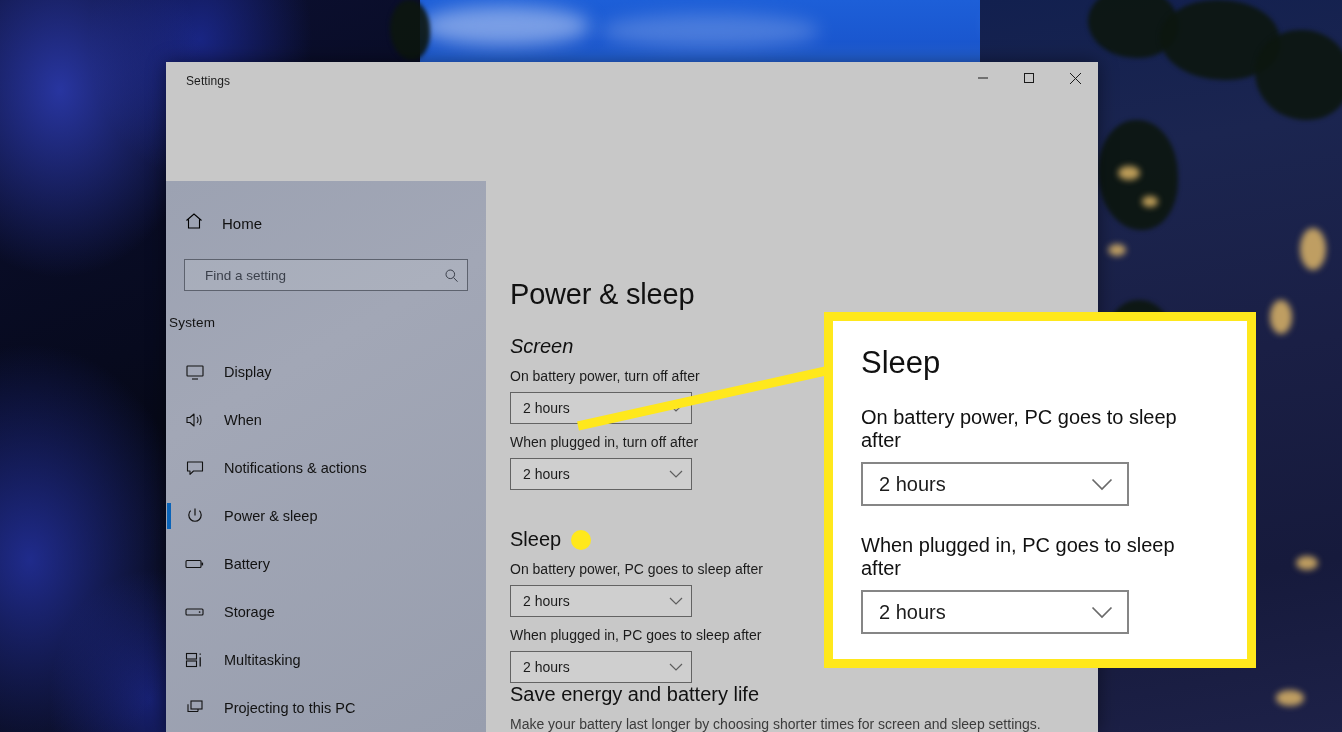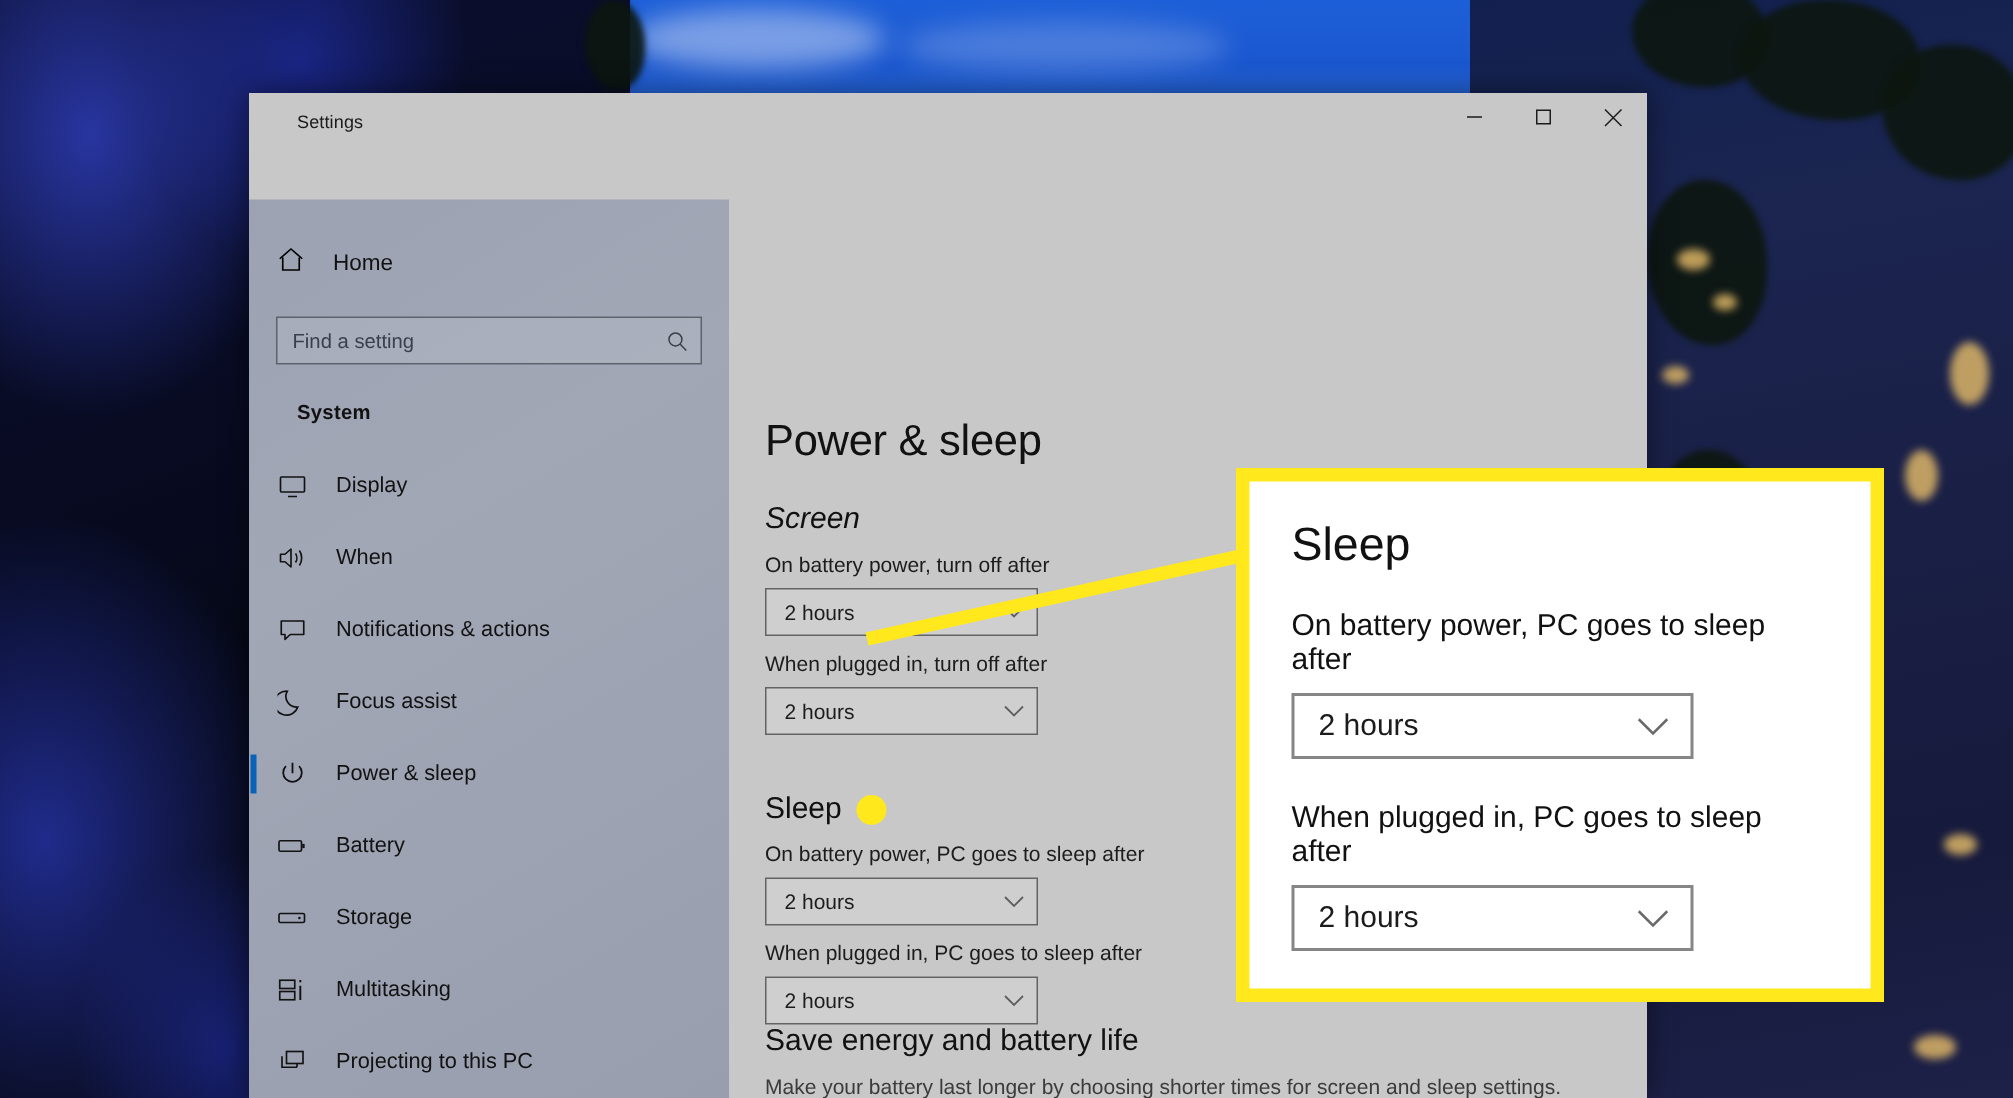--- a/index.html
+++ b/index.html
@@ -58,21 +58,21 @@
     width: 932px; height: 670px;
     background: #c8c8c8;
     box-shadow: 0 0 18px rgba(0,0,0,0.45);
     display: flex; flex-direction: column;
   }
   #titlebar {
     height: 32px; display: flex; align-items: flex-start;
     justify-content: space-between; flex: none;
   }
   #title-text {
-    font-size: 12px; color: #1b1b1b; padding: 12px 0 0 32px;
+    font-size: 12px; color: #1b1b1b; padding: 12px 0 0 20px;
     letter-spacing: .1px;
   }
   #window-controls { display: flex; }
   .win-btn {
     width: 46px; height: 32px; display: flex;
     align-items: center; justify-content: center;
     color: #1b1b1b;
   }
   .win-btn svg { display: block; }
 
@@ -86,29 +86,29 @@
   }
   #home-item {
     display: flex; align-items: center; height: 40px;
     padding-left: 18px; gap: 18px;
   }
   #home-item .nav-label { font-size: 15px; color: #111; }
   #search-box {
     margin: 16px 18px 0 18px; height: 32px;
     background: rgba(255,255,255,0.10);
     border: 1px solid #5d626e;
-    display: flex; align-items: center; padding: 0 8px 0 10px;
+    display: flex; align-items: center; padding: 0 8px 0 20px;
   }
   #search-input-text {
     flex: 1; font-size: 13.5px; color: #3a3f4a;
   }
   #search-icon { color: #3a3f4a; display: flex; }
   #system-heading {
-    font-size: 13.5px; font-weight: bold; color: #121212;
-    padding: 24px 0 0 32px; letter-spacing: .2px;
+    font-size: 13.5px; font-weight: normal; color: #121212;
+    padding: 24px 0 0 3px; letter-spacing: .2px;
   }
   #nav-list { margin-top: 18px; }
   .nav-item {
     display: flex; align-items: center; height: 48px;
     padding-left: 18px; gap: 18px; position: relative;
   }
   .nav-item .nav-icon { width: 22px; display: flex; justify-content: center; color: #121212; }
   .nav-item .nav-label { font-size: 14.5px; color: #121212; }
   .nav-item.active::before {
     content: ""; position: absolute; left: 1px; top: 11px;
@@ -289,28 +289,20 @@
 
         <div class="nav-item">
           <span class="nav-icon">
             <svg width="20" height="20" viewBox="0 0 20 20">
                 <path d="M2.5 4h15v9h-9l-3.5 3.3V13h-2.5z" fill="none" stroke="currentColor" stroke-width="1.1" stroke-linejoin="round"></path>
               </svg>
           </span>
           <span class="nav-label">Notifications &amp; actions</span>
         </div>
 
-        <div class="nav-item">
-          <span class="nav-icon">
-            <svg width="20" height="20" viewBox="0 0 20 20">
-                <path d="M13.5 13.3A7 7 0 016.6 2.8a8 8 0 106.9 10.5z" fill="none" stroke="currentColor" stroke-width="1.1"></path>
-              </svg>
-          </span>
-          <span class="nav-label">Focus assist</span>
-        </div>
 
         <div class="nav-item active">
           <span class="nav-icon">
             <svg width="20" height="20" viewBox="0 0 20 20">
                 <path d="M10 2.5v7" stroke="currentColor" stroke-width="1.2"></path>
                 <path d="M5.6 4.7a6.2 6.2 0 108.8 0" fill="none" stroke="currentColor" stroke-width="1.2"></path>
               </svg>
           </span>
           <span class="nav-label">Power &amp; sleep</span>
         </div>

